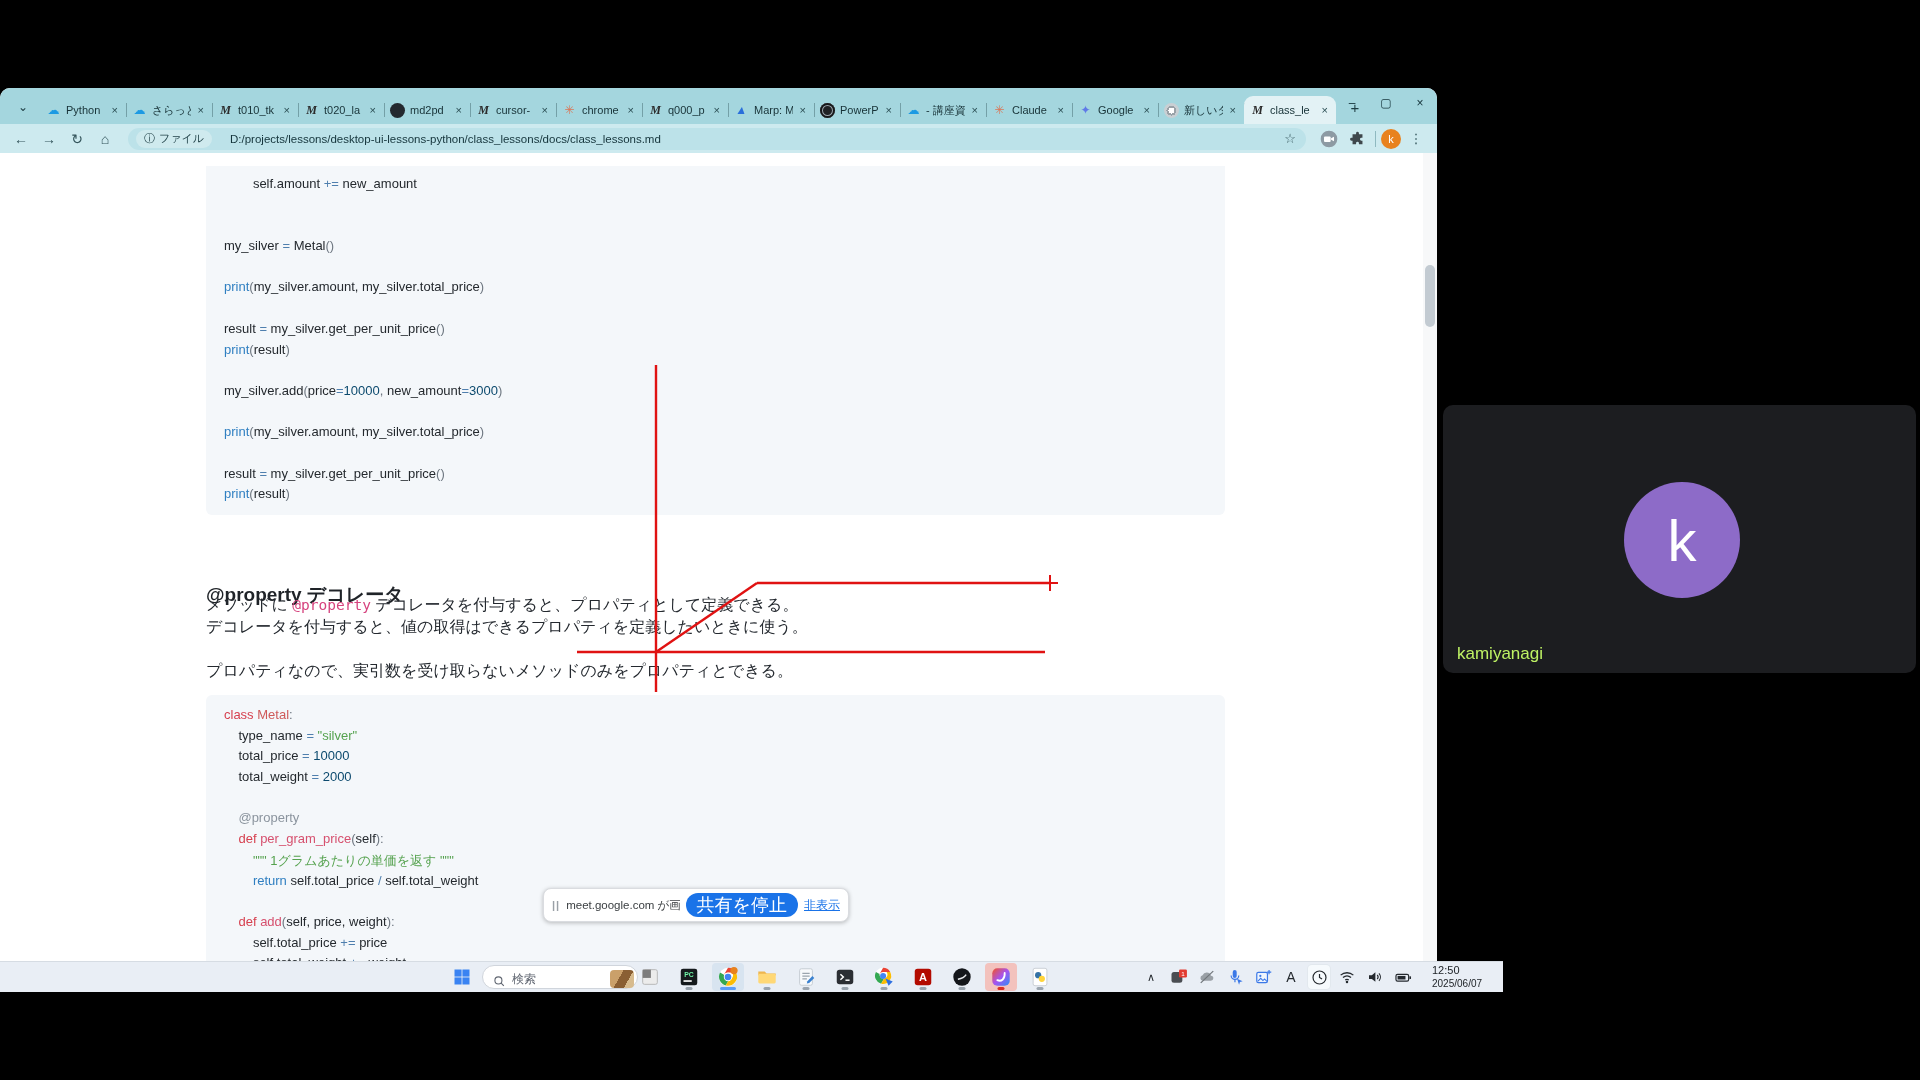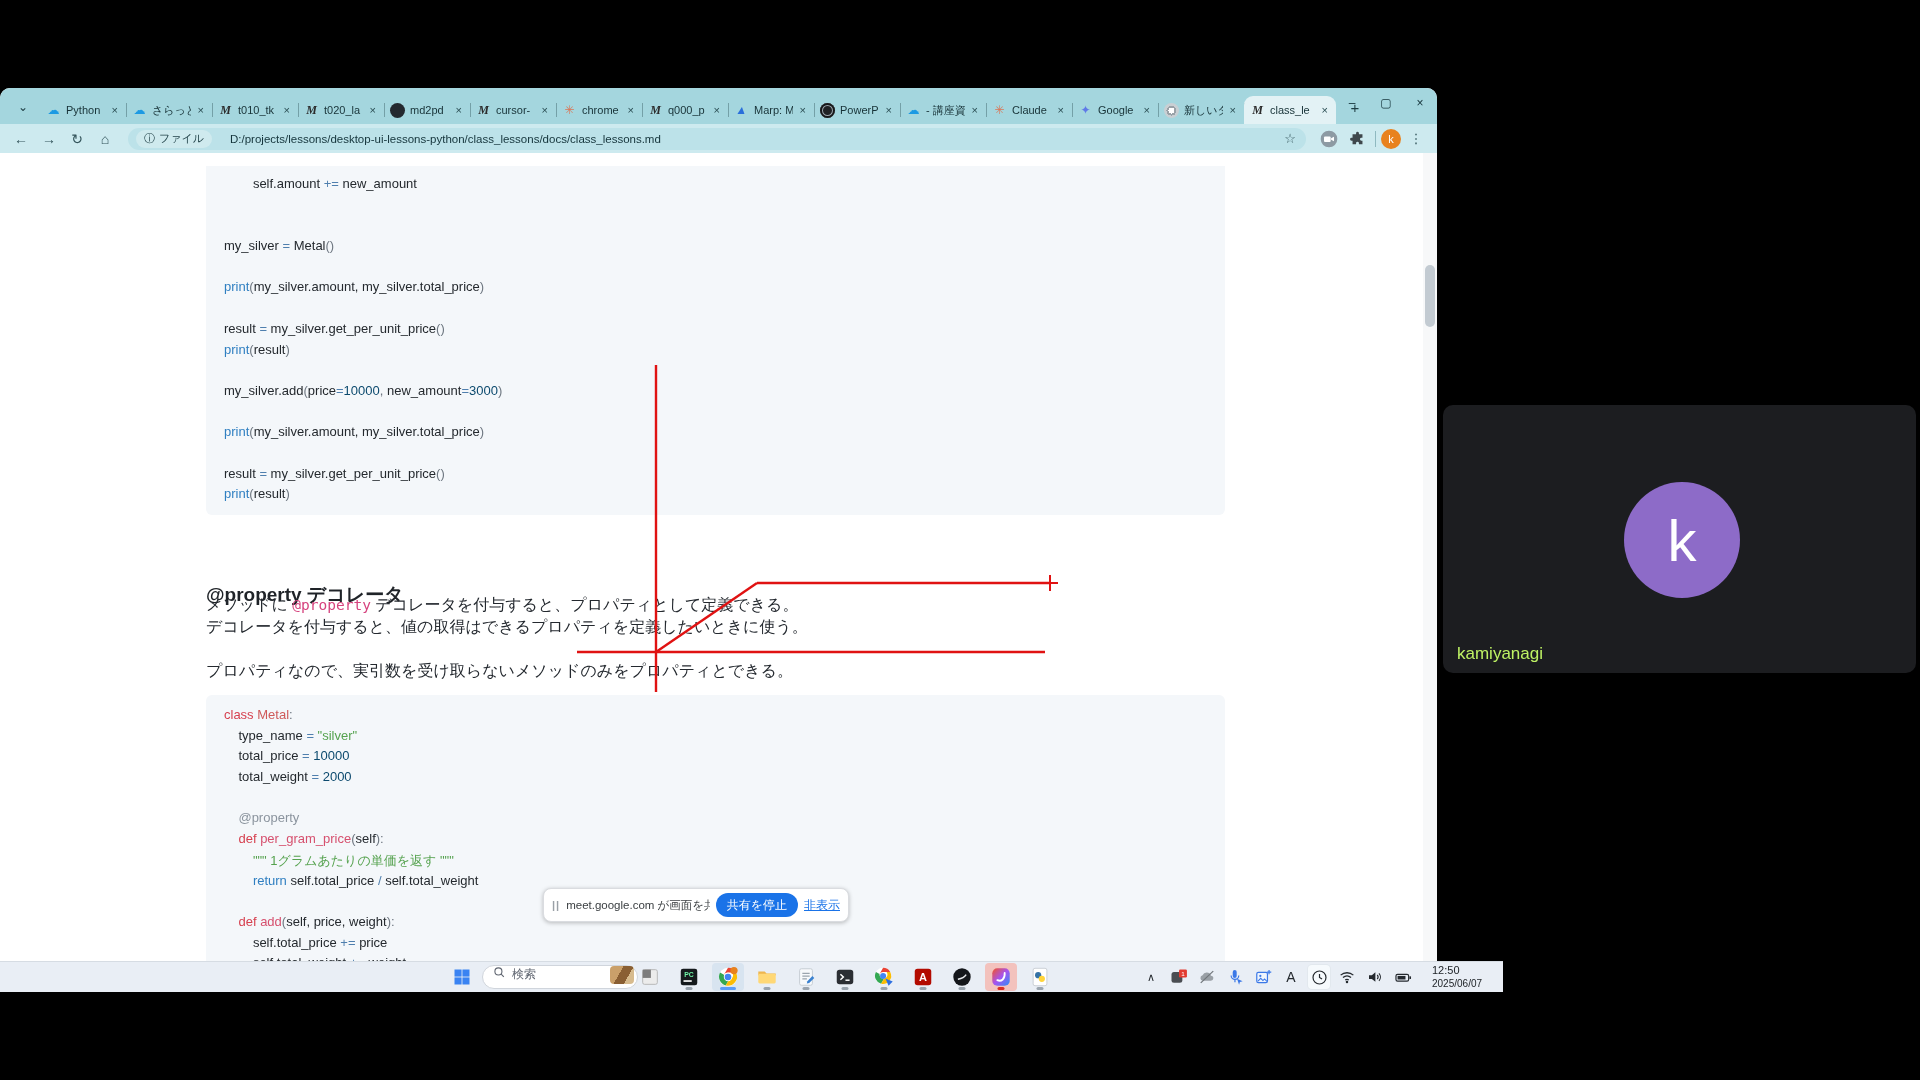--- a/index.html
+++ b/index.html
@@ -72,29 +72,29 @@
   
   .scrollbar{position:absolute;right:0;top:0;width:14px;height:808px;background:#f7f8f9;}
   .scroll-thumb{position:absolute;left:2px;top:112px;width:10px;height:62px;background:#c3cbd2;border-radius:5px;}
   
   .share-banner{position:absolute;left:543px;top:735px;width:306px;height:34px;background:#fff;
        border:1px solid #dadce0;border-radius:8px;box-shadow:0 1px 4px rgba(0,0,0,.25);
        display:flex;align-items:center;padding:0 8px;box-sizing:border-box;gap:6px;}
   .pause-glyph{color:#9aa0a6;font-size:11px;font-weight:bold;letter-spacing:1px;flex:0 0 auto;}
   .share-text{font-size:11.5px;color:#3c4043;white-space:nowrap;flex:0 1 auto;overflow:hidden;}
   .stop-share-btn{flex:0 0 auto;background:#1a73e8;color:#fff;border:none;border-radius:13px;
-       height:24px;padding:0 11px;font-size:12px;font-family:inherit;}
+       height:24px;padding:0 11px;font-size:18px;font-family:inherit;}
   .hide-link{flex:0 0 auto;color:#1a73e8;font-size:12px;text-decoration:underline;}
   
   #taskbar{position:absolute;left:0;top:961px;width:1503px;height:30px;background:#e9eef5;
        border-top:1px solid #d6dce3;}
   .tb-start{position:absolute;left:447px;top:3px;width:30px;height:24px;display:flex;
        align-items:center;justify-content:center;}
   .tb-search{position:absolute;left:482px;top:3px;width:156px;height:24px;background:#fff;
-       border:1px solid #d0d5dc;border-radius:12px;display:flex;align-items:flex-start;
+       border:1px solid #d0d5dc;border-radius:12px;display:flex;align-items:flex-end;
        padding:0 3px 0 10px;box-sizing:border-box;gap:6px;}
   .tb-search-label{flex:1;font-size:12px;color:#5f6570;}
   .tb-search-img{width:24px;height:18px;border-radius:4px;
        background:linear-gradient(120deg,#caa06a 0 40%,#8a5f33 40% 70%,#d7bb8e 70%);flex:0 0 auto;}
   .app-row{position:absolute;left:634px;top:1px;display:flex;gap:7px;}
   .app-tile{width:32px;height:28px;border-radius:4px;display:flex;align-items:center;
        justify-content:center;position:relative;}
   .app-tile.active{background:#d8e4f0;}
   .app-tile.alert{background:#f3c2bd;}
   .app-tile .run{position:absolute;bottom:1px;left:50%;transform:translateX(-50%);

